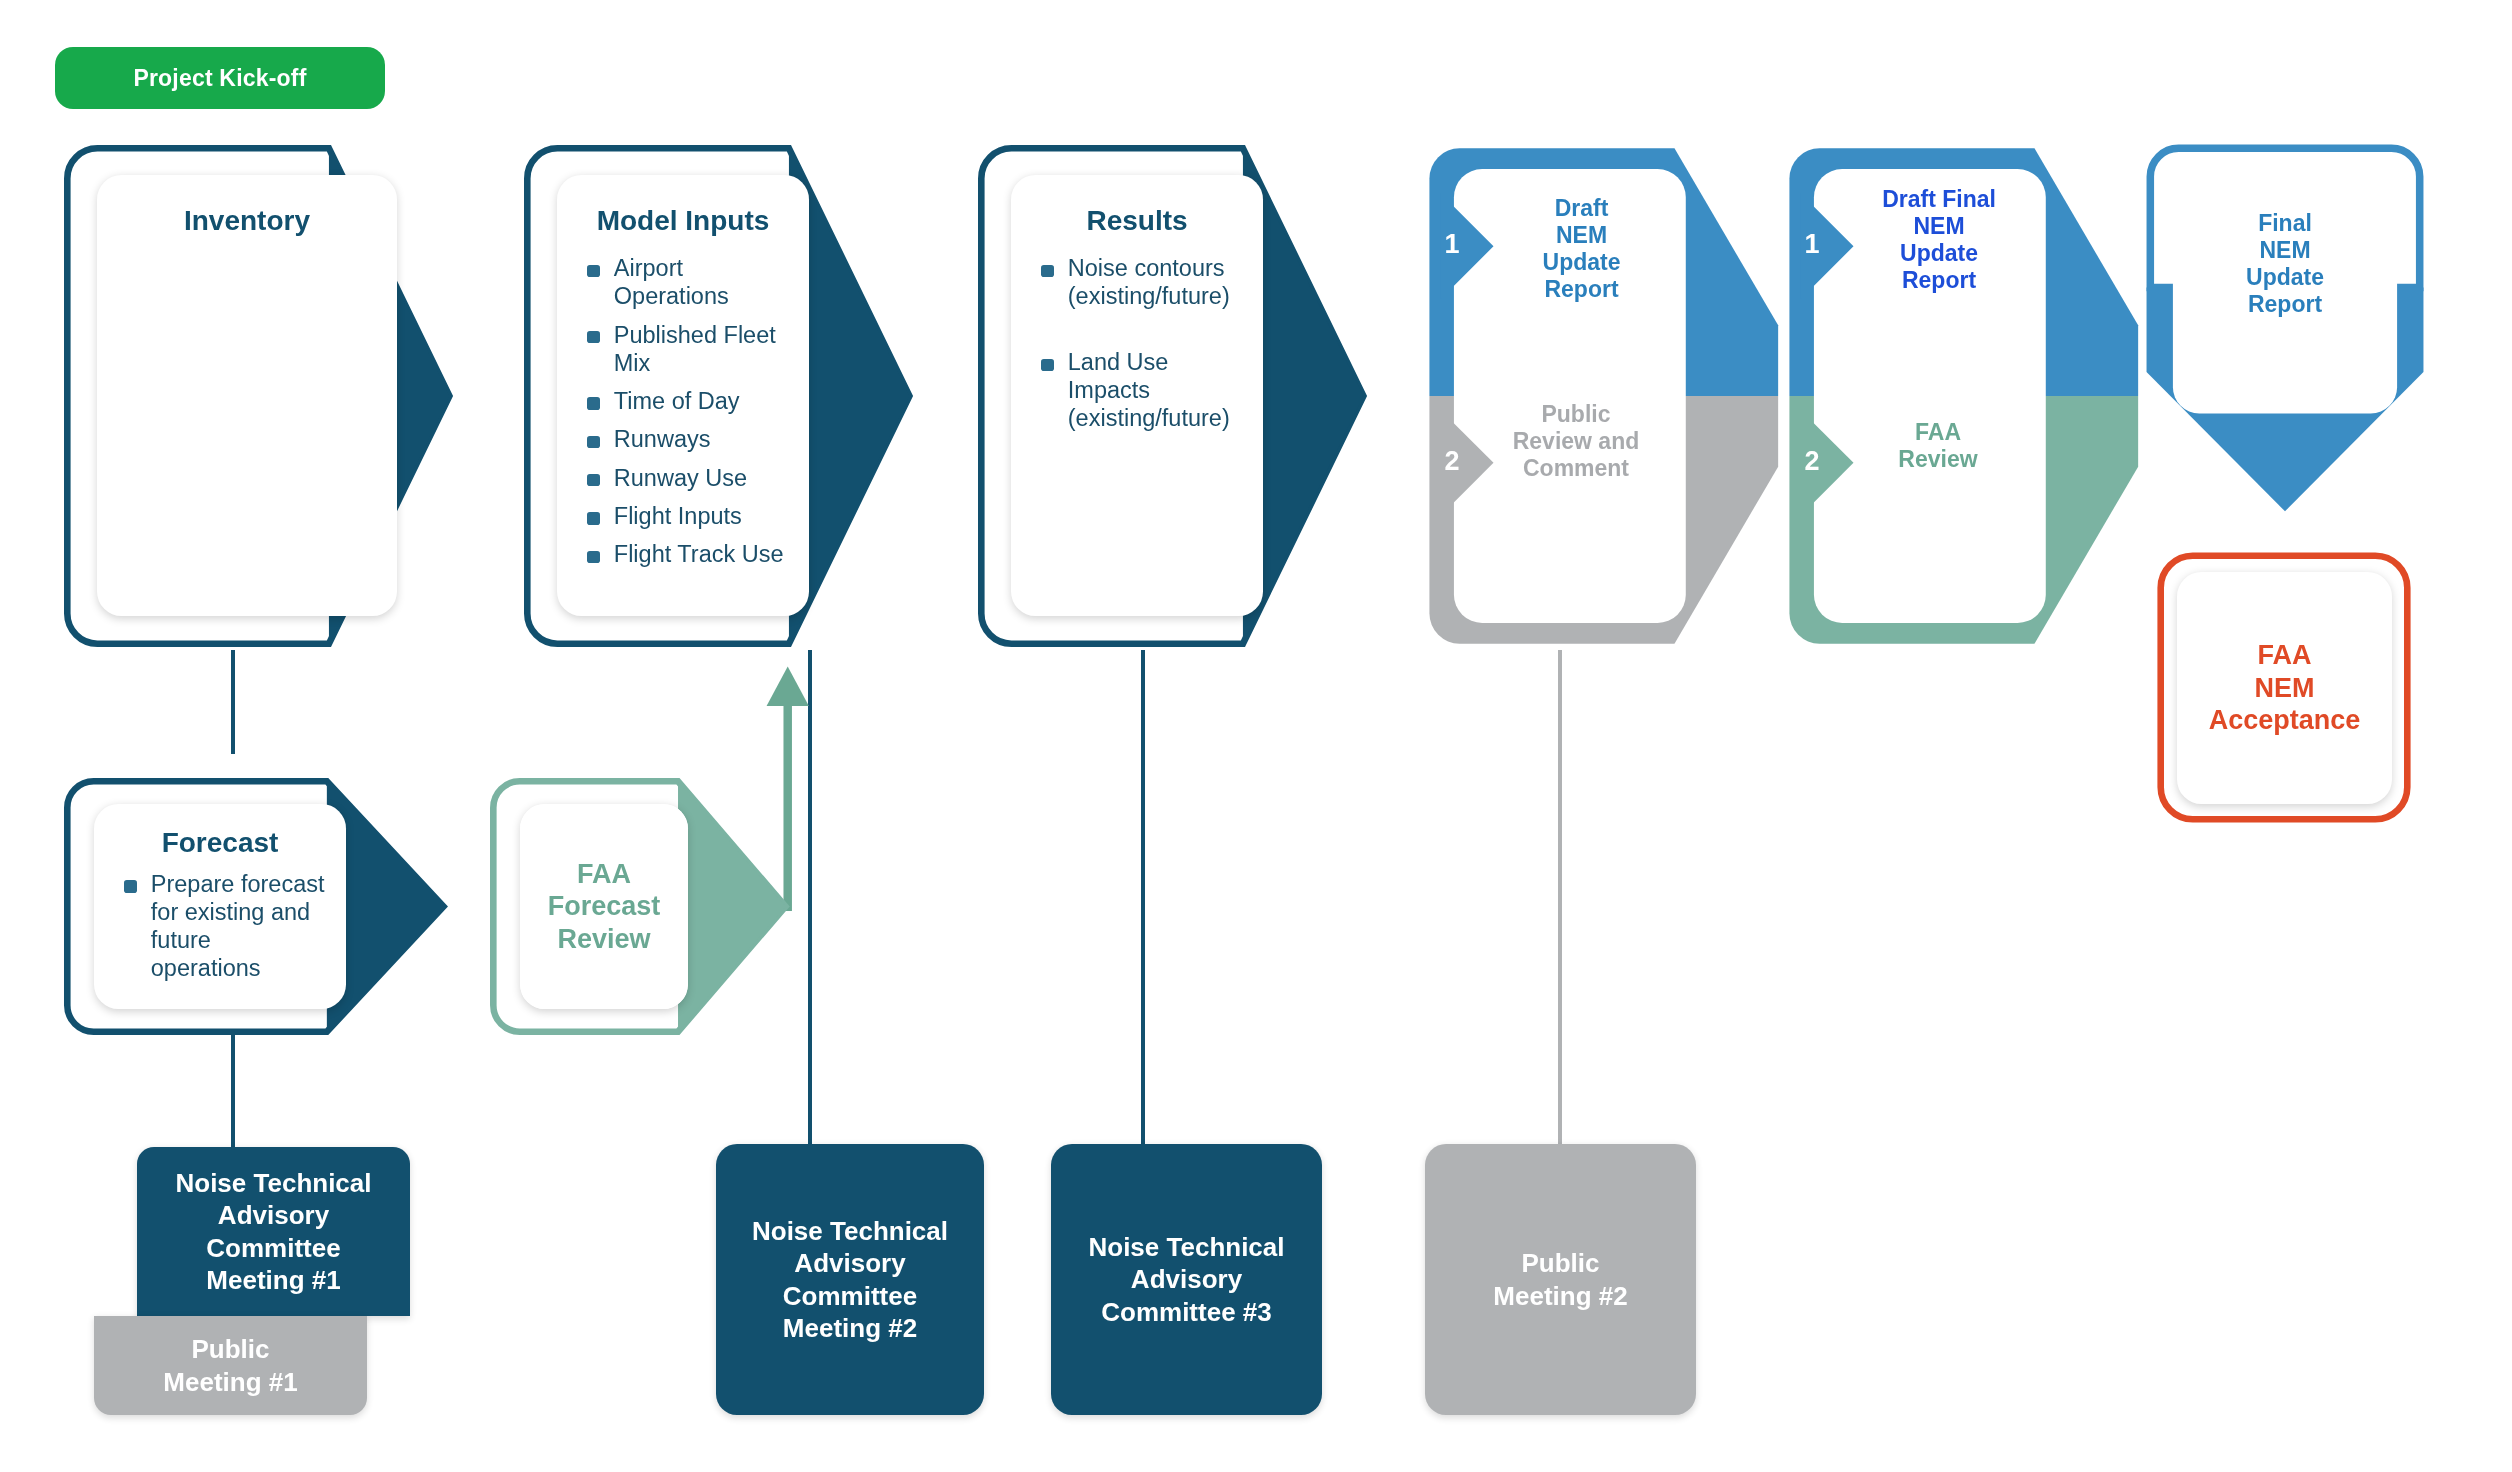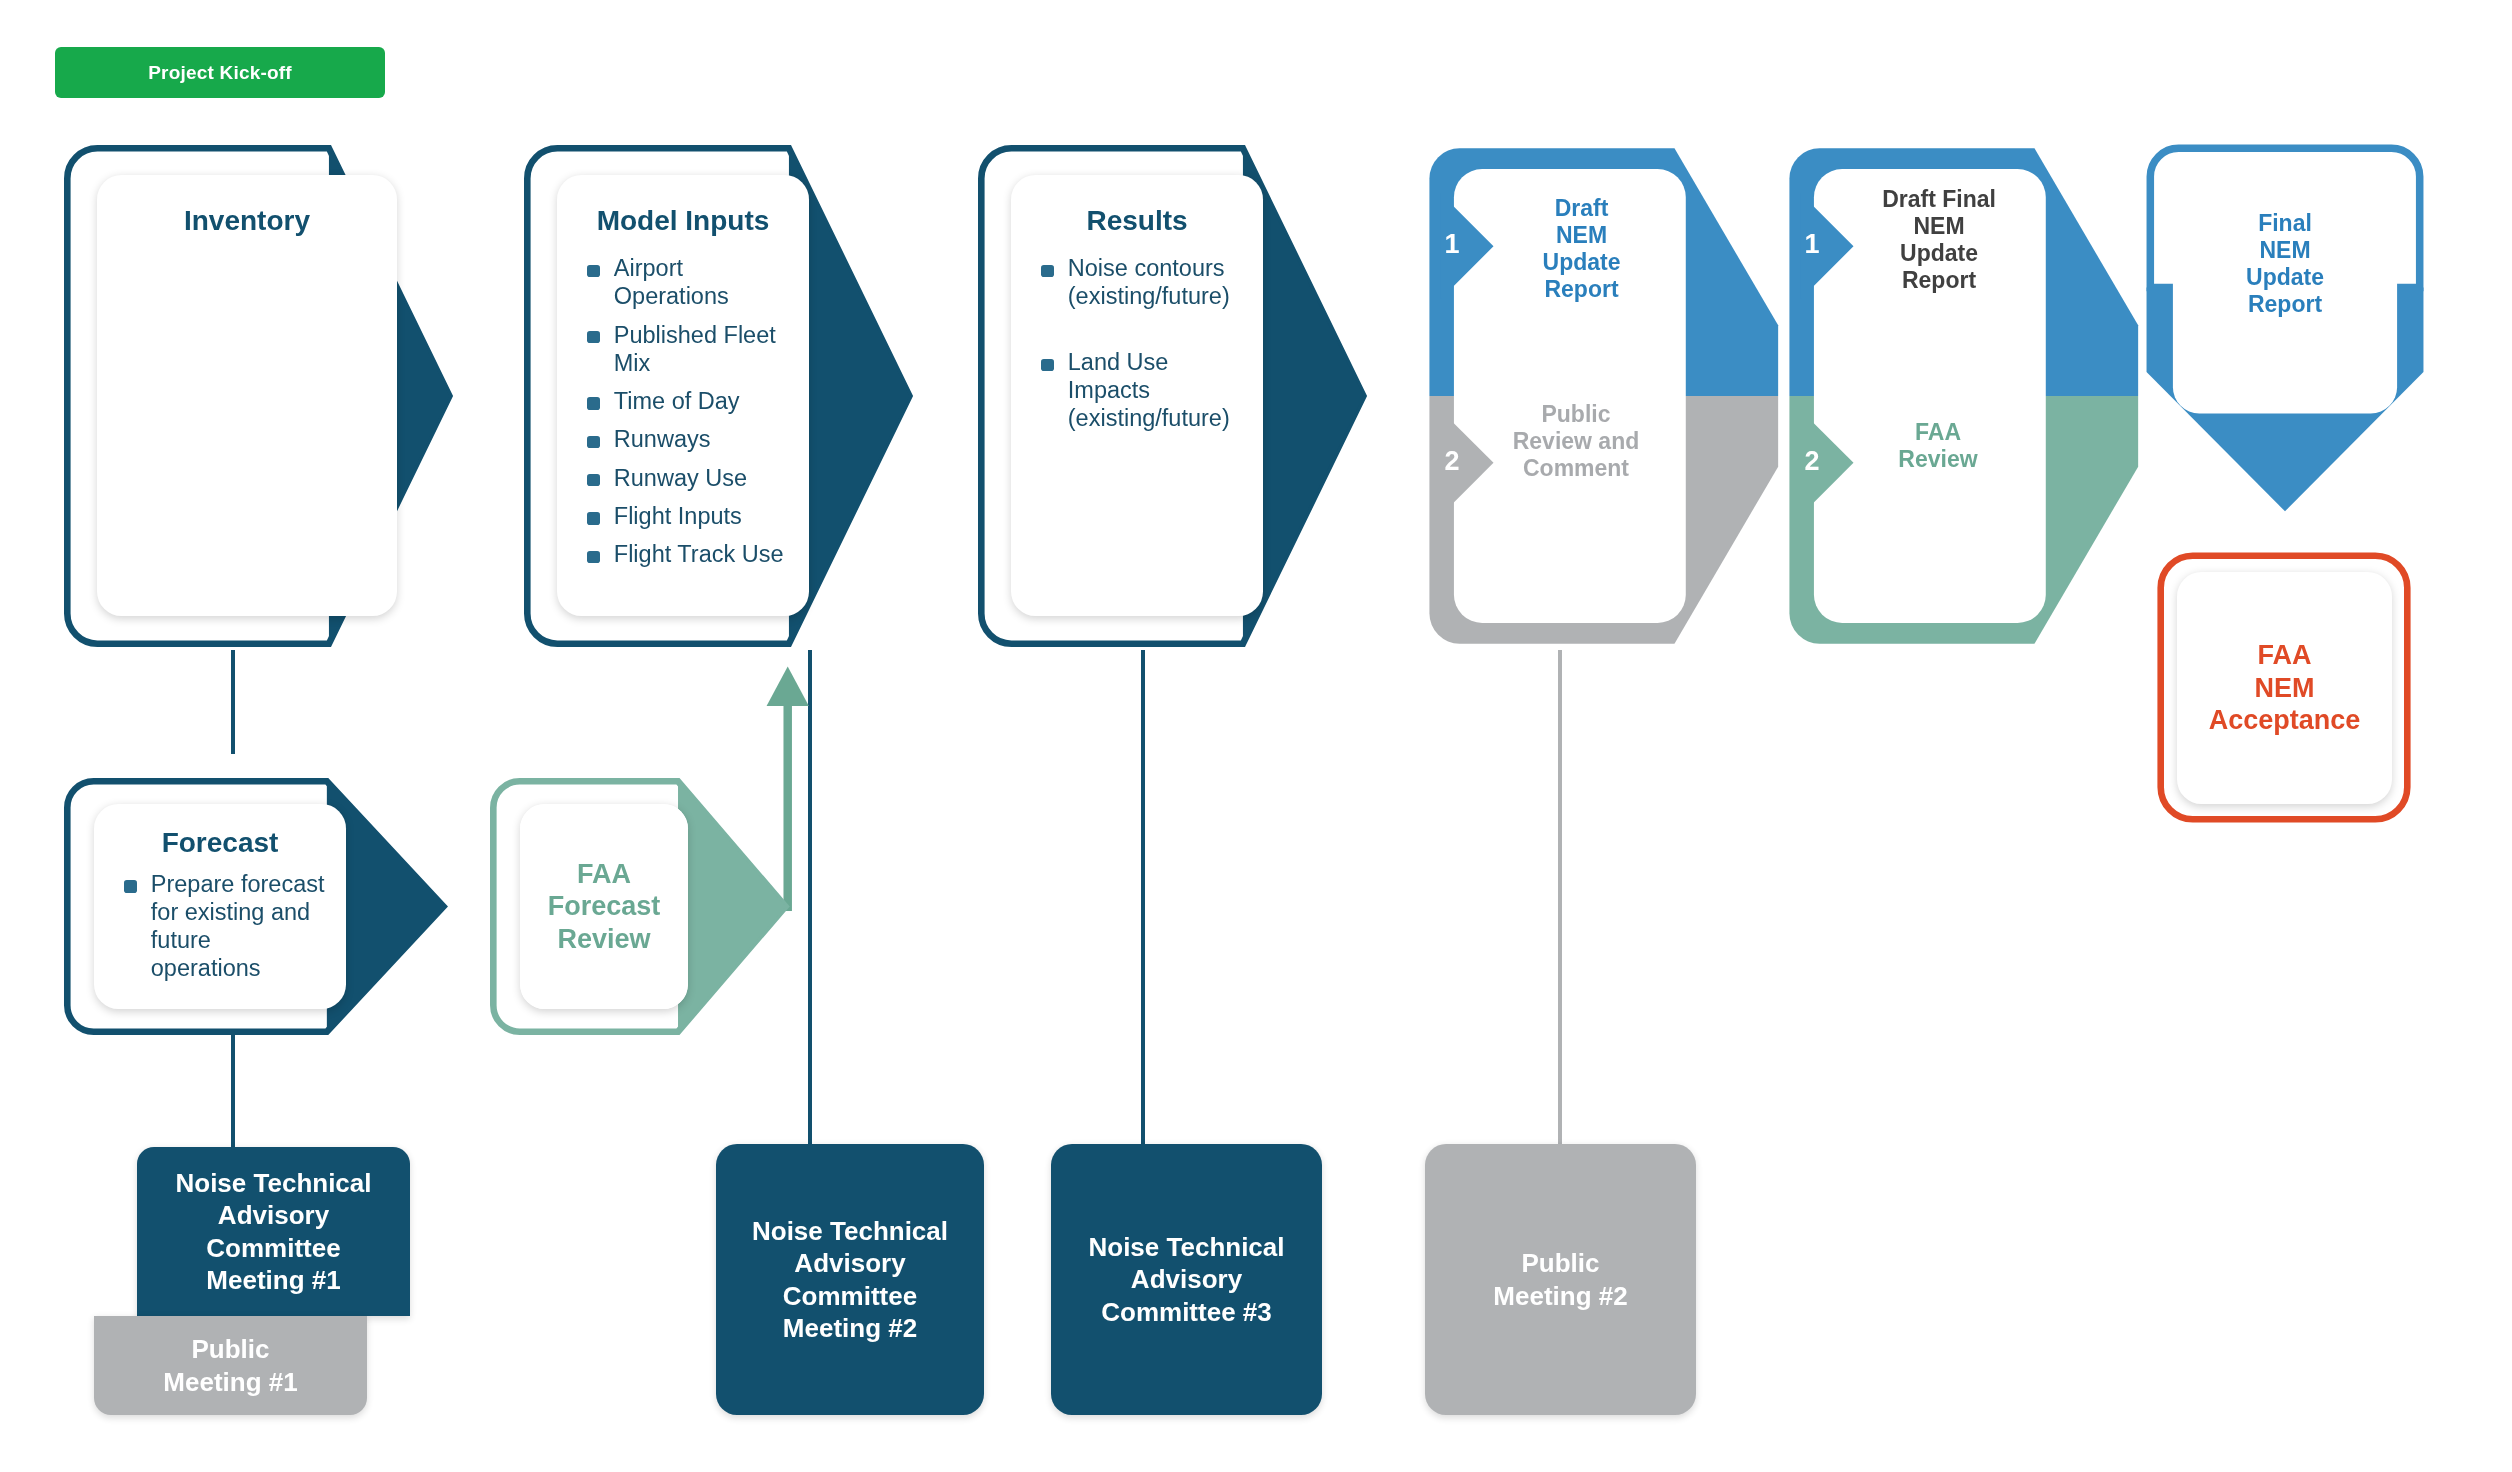--- a/index.html
+++ b/index.html
@@ -18,26 +18,26 @@
     position: absolute;
     left: 0; top: 0;
     width: 2512px;
     height: 1473px;
   }
   .abs { position: absolute; }
 
   
   .kickoff {
     left: 55px; top: 47px;
-    width: 330px; height: 51px;
+    width: 330px; height: 62px;
     background: #17a94b;
-    border-radius: 6px;
+    border-radius: 18px;
     display: flex; align-items: center; justify-content: center;
     color: #ffffff;
-    font-size: 19px;
+    font-size: 23px;
     font-weight: bold;
     letter-spacing: 0.2px;
   }
 
   
   .chev-wrap { position: absolute; }
   .chev-outline {
     position: absolute;
     left: 0; top: 0;
     width: 100%; height: 100%;
@@ -243,21 +243,21 @@
   <div class="chev-wrap" style="left:1780px; top:137px; width:377px; height:518px;">
     <svg class="chev-outline" viewBox="0 0 400 550" preserveAspectRatio="none">
       <path d="M10 44 A32 32 0 0 1 42 12 L270 12 L380 200 L380 275 L10 275 Z" fill="#3b8dc4"></path>
       <path d="M10 275 L380 275 L380 350 L270 538 L42 538 A32 32 0 0 1 10 506 Z" fill="#7bb3a2"></path>
       <rect x="36" y="34" width="246" height="482" rx="30" fill="#ffffff"></rect>
       <polygon points="22,60 22,172 78,116" fill="#3b8dc4"></polygon>
       <polygon points="22,290 22,402 78,346" fill="#7bb3a2"></polygon>
     </svg>
     <div class="num-badge" style="left:24.5px; top:92px;">1</div>
     <div class="num-badge" style="left:24.5px; top:309px;">2</div>
-    <div class="split-label" style="left:45px; width:228px; top:49px; color:#404040; white-space:pre-line;">Draft Final
+    <div class="split-label" style="left:45px; width:228px; top:49px; color:#1d4ed8; white-space:pre-line;">Draft Final
 NEM
 Update
 Report</div>
     <div class="split-label" style="left:45px; width:226px; top:282px; color:#6aa893; white-space:pre-line;">FAA
 Review</div>
   </div>
 
   <div class="chev-wrap" style="left:2139px; top:137px; width:292px; height:395px;">
     <svg class="chev-outline" viewBox="0 0 310 420" preserveAspectRatio="none">
 

